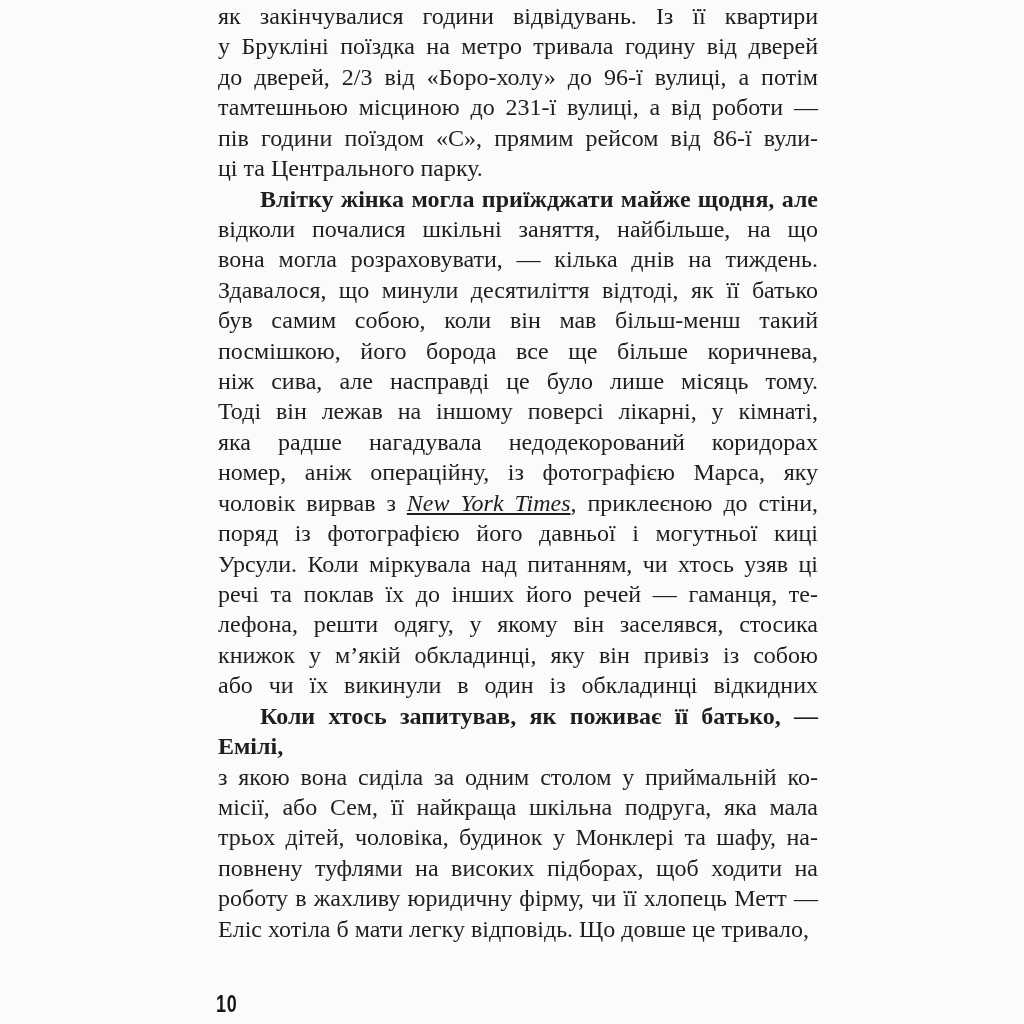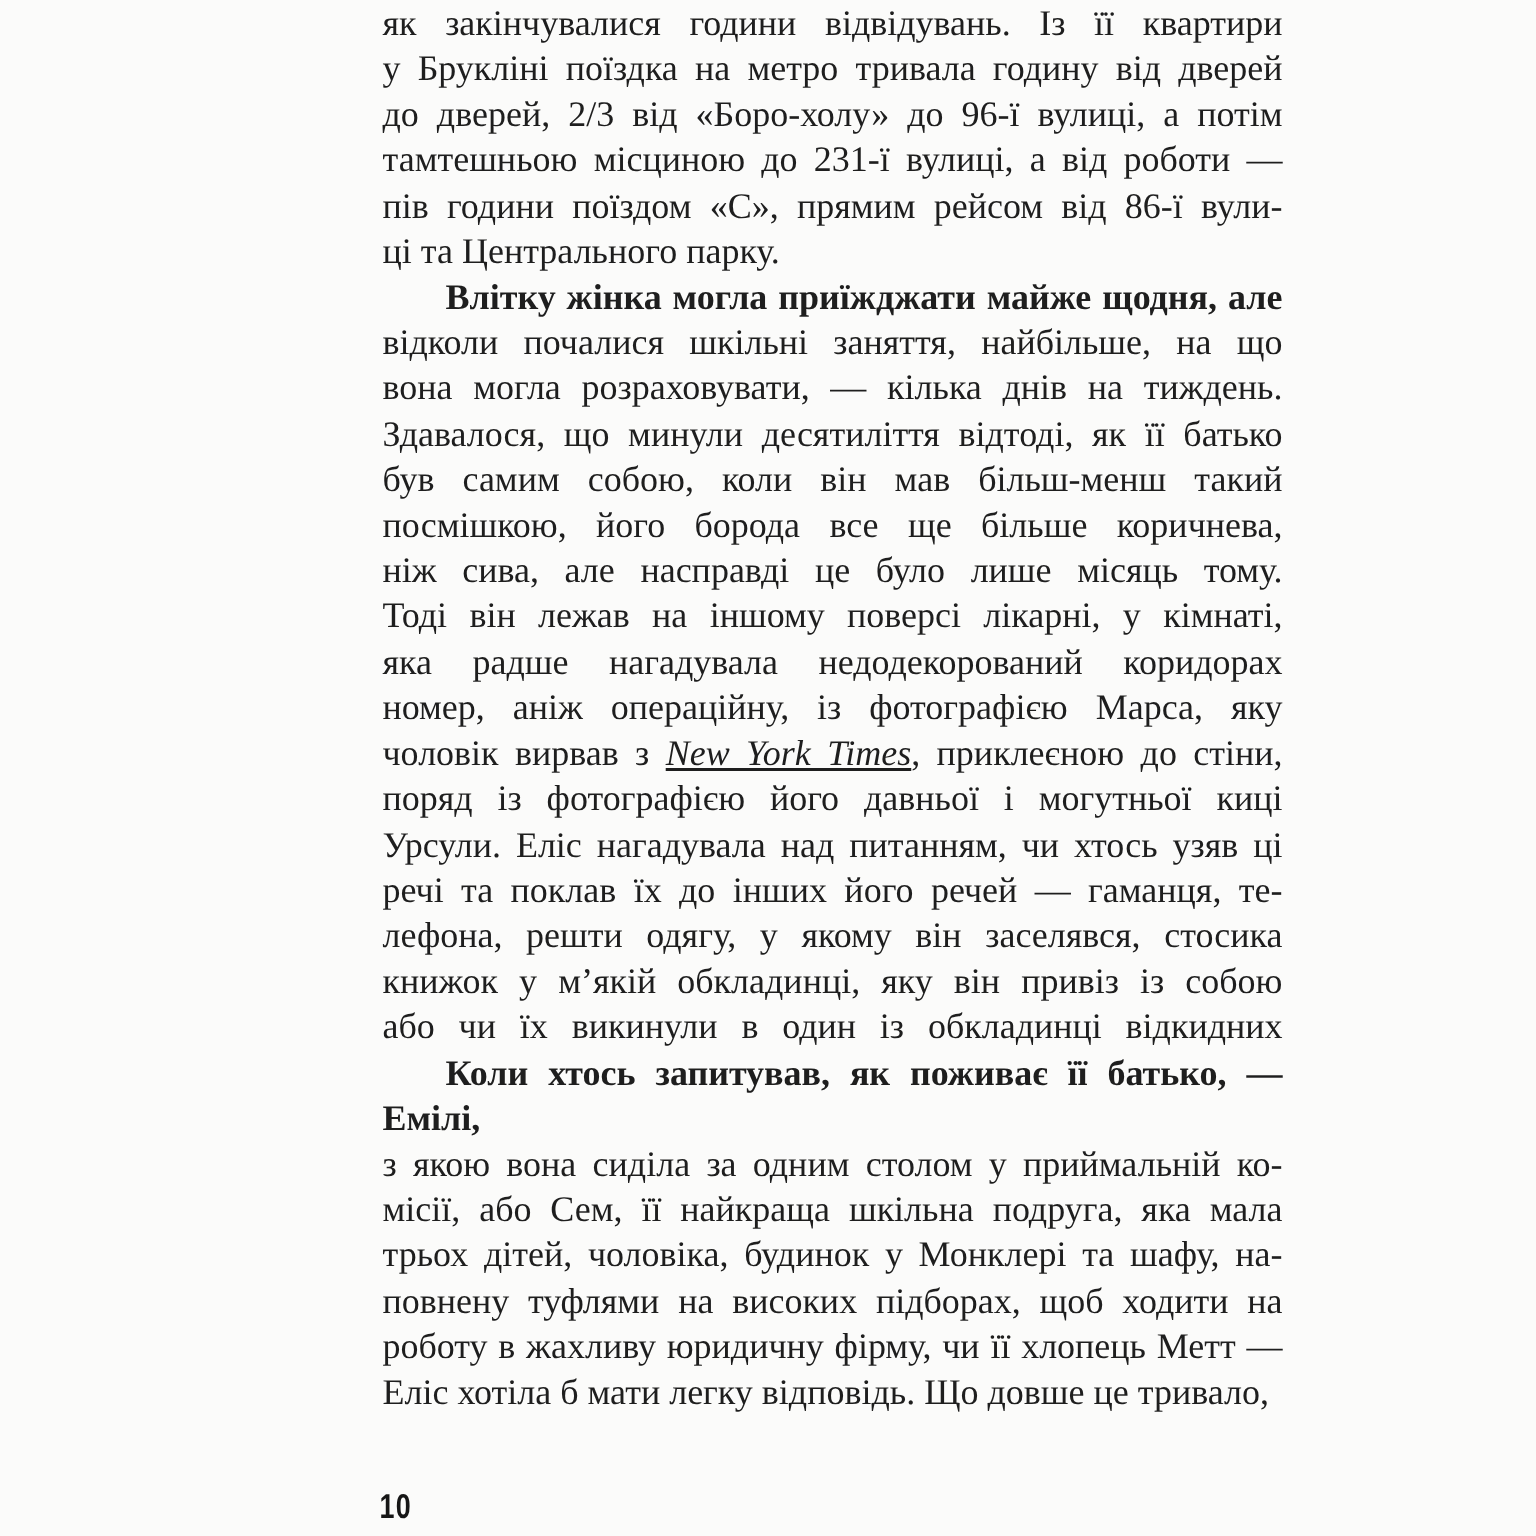--- a/index.html
+++ b/index.html
@@ -10,21 +10,20 @@
     background: #fbfbfa;
     overflow: hidden;
   }
   .book-page {
     position: relative;
     width: 912px;
     height: 1024px;
     background: #fbfbfa;
     font-family: "Liberation Serif", serif;
     color: #1e1e1e;
-    margin-left: 37px;
   }
   .page-text {
     position: absolute;
     left: 218px;
     top: 1px;
     width: 600px;
     font-size: 24px;
     line-height: 30.42px;
   }
   .paragraph { margin: 0; padding: 0; }
@@ -79,21 +78,21 @@
       <div class="line">вона могла розраховувати, — кілька днів на тиждень.</div>
       <div class="line">Здавалося, що минули десятиліття відтоді, як її батько</div>
       <div class="line">був самим собою, коли він мав більш-менш такий</div>
       <div class="line">посмішкою, його борода все ще більше коричнева,</div>
       <div class="line">ніж сива, але насправді це було лише місяць тому.</div>
       <div class="line">Тоді він лежав на іншому поверсі лікарні, у кімнаті,</div>
       <div class="line">яка радше нагадувала недодекорований коридорах</div>
       <div class="line">номер, аніж операційну, із фотографією Марса, яку</div>
       <div class="line"><span>чоловік вирвав з </span><em>New York Times</em><span>, приклеєною до стіни,</span></div>
       <div class="line">поряд із фотографією його давньої і могутньої киці</div>
-      <div class="line">Урсули. Еліс нагадувала над питанням, чи хтось узяв ці</div>
+      <div class="line">Урсули. Коли міркувала над питанням, чи хтось узяв ці</div>
       <div class="line">речі та поклав їх до інших його речей — гаманця, те-</div>
       <div class="line">лефона, решти одягу, у якому він заселявся, стосика</div>
       <div class="line">книжок у м’якій обкладинці, яку він привіз із собою</div>
       <div class="line">або чи їх викинули в один із обкладинці відкидних</div>
     </div>
 
     <div class="paragraph">
       <div class="line indent">Коли хтось запитував, як поживає її батько, — Емілі,</div>
       <div class="line">з якою вона сиділа за одним столом у приймальній ко-</div>
       <div class="line">місії, або Сем, її найкраща шкільна подруга, яка мала</div>

